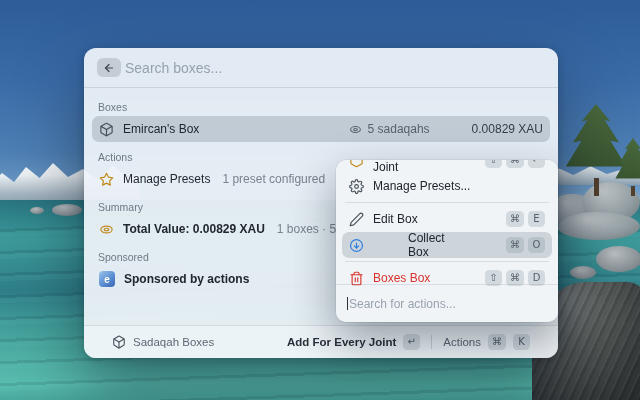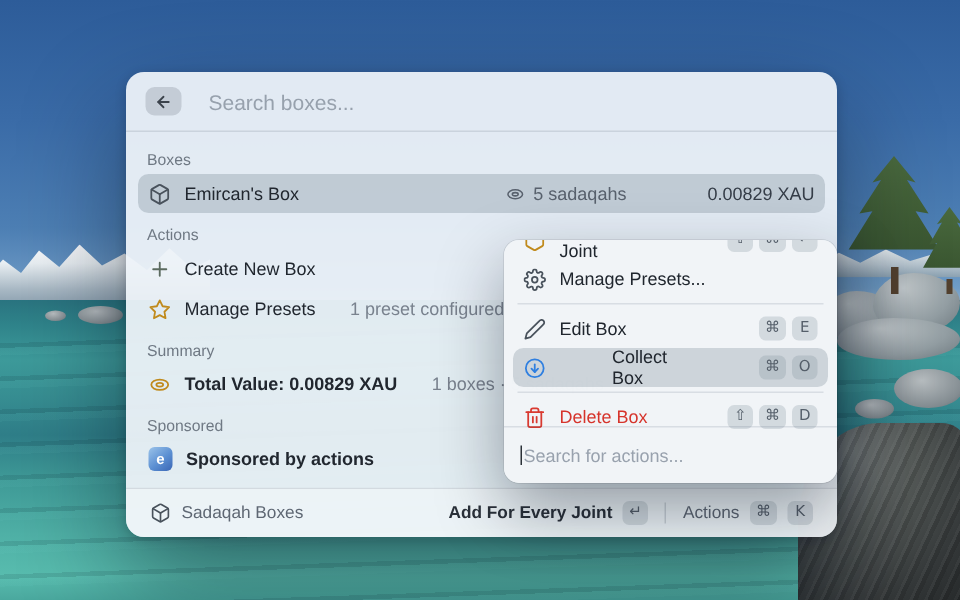--- a/index.html
+++ b/index.html
@@ -33,49 +33,49 @@
     background:repeating-linear-gradient(115deg, rgba(255,255,255,.08) 0 2px, rgba(0,0,0,.25) 2px 5px, rgba(0,0,0,0) 5px 9px); }
   .boulder1 { left:596px; top:246px; width:46px; height:26px; }
   .boulder2 { left:570px; top:266px; width:26px; height:13px; }
   .shoreL1 { left:52px; top:204px; width:30px; height:12px; }
   .shoreL2 { left:30px; top:207px; width:14px; height:7px; }
 
   
   .panel { position:absolute; left:84px; top:48px; width:474px; height:310px;
     background:rgba(237,242,248,.94); border-radius:12px;
     box-shadow:0 30px 70px rgba(0,10,25,.45), 0 2px 8px rgba(0,10,25,.2); }
-  .p-header { display:flex; align-items:center; height:40px; padding:0 13px; gap:18px;
+  .p-header { display:flex; align-items:center; height:40px; padding:0 13px; gap:4px;
     border-bottom:1px solid rgba(55,70,90,.14); }
   .back-btn { width:24px; height:19px; border-radius:6px; background:rgba(90,100,115,.22);
     display:flex; align-items:center; justify-content:center; color:#3c434c; flex:none; cursor:pointer; }
   .search-input { flex:1; border:none; outline:none; background:transparent; font:14px "Liberation Sans",sans-serif; color:#2a323c; }
   .search-input::placeholder { color:#97a1ad; }
   .p-body { padding:4px 8px 0; }
   .sec-label { font-size:10.5px; font-weight:500; color:#6f7984; margin:9px 6px 3px; }
   .row { display:flex; align-items:center; gap:9px; height:26px; padding:0 7px; border-radius:7px;
     font-size:12px; font-weight:500; color:#21272f; margin-bottom:1px; }
   .row.sel { background:rgba(112,128,144,.30);align-items:center; }
   .icon { width:15px; height:15px; flex:none; display:block; }
   .ic-gray { color:#49525c; }
   .ic-green { color:#5c6b60; }
   .ic-gold { color:#c08a1c; }
   .ic-blue { color:#2f7fe0; }
   .ic-red { color:#d93a31; }
   .row .meta { margin-left:auto; display:flex; align-items:center; gap:6px; font-weight:400; color:#58616d; }
-  .row .meta .val { color:#353d48; margin-left:12px;padding-left:36px; }
-  .sub { font-weight:400; color:#79828e; margin-left:14px; }
+  .row .meta .val { color:#353d48; margin-left:0;padding-left:36px; }
+  .sub { font-weight:400; color:#79828e; margin-left:3px; }
   .logo-e { width:16px; height:16px; border-radius:4px; flex:none;
     background:linear-gradient(140deg,#9cc4ea 0%,#5b8fd2 55%,#3a66b5 100%);
     color:#fff; font-size:10px; font-weight:bold; display:flex; align-items:center; justify-content:center; }
   .bold-t { font-weight:700; }
 
   .p-footer { position:absolute; left:0; right:0; bottom:0; height:33px;
     border-top:1px solid rgba(55,70,90,.14); border-radius:0 0 12px 12px;
     background:rgba(244,247,250,.55);
-    display:flex; align-items:center; padding:0 16px; gap:7px; font-size:11.5px; color:#5e6773; }
+    display:flex; align-items:center; padding:0 28px; gap:7px; font-size:11.5px; color:#5e6773; }
   .p-footer .spacer { flex:1; }
   .f-primary { font-weight:700; color:#2a313a; }
   .kc { min-width:17px; height:16px; line-height:16px; padding:0 4px; border-radius:4.5px;
     background:rgba(125,138,150,.25); color:#555f6a; font-size:10px; text-align:center;
     font-family:"DejaVu Sans",sans-serif; }
   .vsep { width:1px; height:14px; background:rgba(60,70,90,.2); margin:0 4px; }
 
   
   .popup { position:absolute; left:336px; top:160px; width:222px; height:162px;
     background:rgba(241,244,247,.99); border-radius:10px; overflow:hidden;
@@ -150,26 +150,20 @@
               <ellipse cx="12" cy="12" rx="9" ry="5.5"></ellipse>
               <ellipse cx="12" cy="12" rx="3.6" ry="2"></ellipse>
             </svg>
           <span>5 sadaqahs</span>
           <span class="val">0.00829 XAU</span>
         </span>
       </div>
 
       <div class="sec-label">Actions</div>
 
-      <div class="row">
-        <svg class="icon ic-green" viewBox="0 0 24 24" fill="none" stroke="currentColor" stroke-width="2" stroke-linecap="round">
-            <path d="M12 5v14M5 12h14"></path>
-          </svg>
-        <span>Create New Box</span>
-      </div>
 
       <div class="row">
         <svg class="icon ic-gold" viewBox="0 0 24 24" fill="none" stroke="currentColor" stroke-width="1.9" stroke-linejoin="round">
             <polygon points="12 2 15.09 8.26 22 9.27 17 14.14 18.18 21.02 12 17.77 5.82 21.02 7 14.14 2 9.27 8.91 8.26"></polygon>
           </svg>
         <span>Manage Presets</span>
         <span class="sub">1 preset configured</span>
       </div>
 
       <div class="sec-label">Summary</div>
@@ -262,21 +256,21 @@
       <div class="pp-div"></div>
 
       <div class="pp-row danger">
         <svg class="icon ic-red" viewBox="0 0 24 24" fill="none" stroke="currentColor" stroke-width="1.9" stroke-linecap="round" stroke-linejoin="round">
             <path d="M3 6h18"></path>
             <path d="M19 6v14a2 2 0 0 1-2 2H7a2 2 0 0 1-2-2V6"></path>
             <path d="M8 6V4a2 2 0 0 1 2-2h4a2 2 0 0 1 2 2v2"></path>
             <path d="M10 11v6"></path>
             <path d="M14 11v6"></path>
           </svg>
-        <span>Delete Box</span>
+        <span>Boxes Box</span>
         <span class="keys">
           <span class="kc">⇧</span>
           <span class="kc">⌘</span>
           <span class="kc">D</span>
         </span>
       </div>
     </div>
 
     <div class="pp-search">
       <span class="caret"></span>

